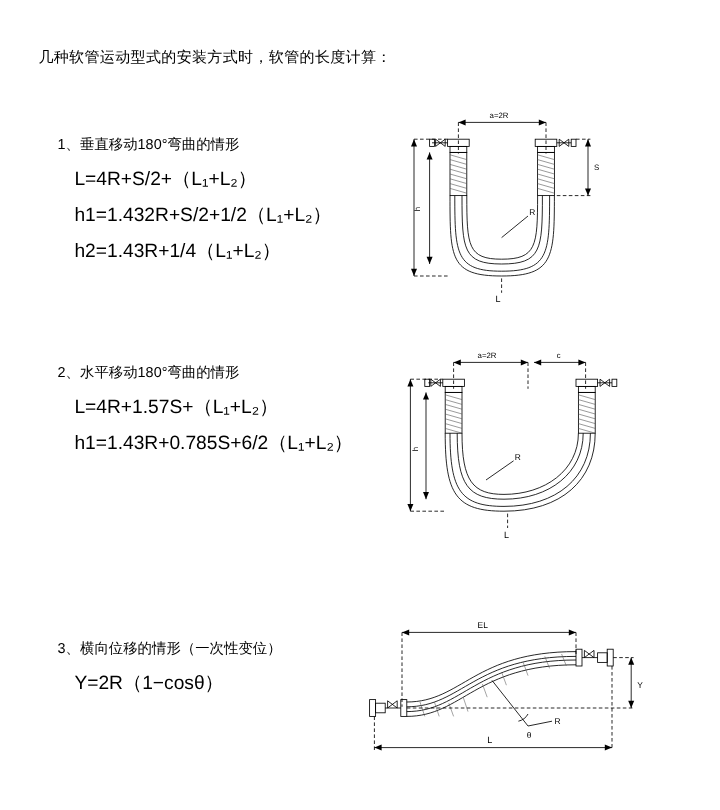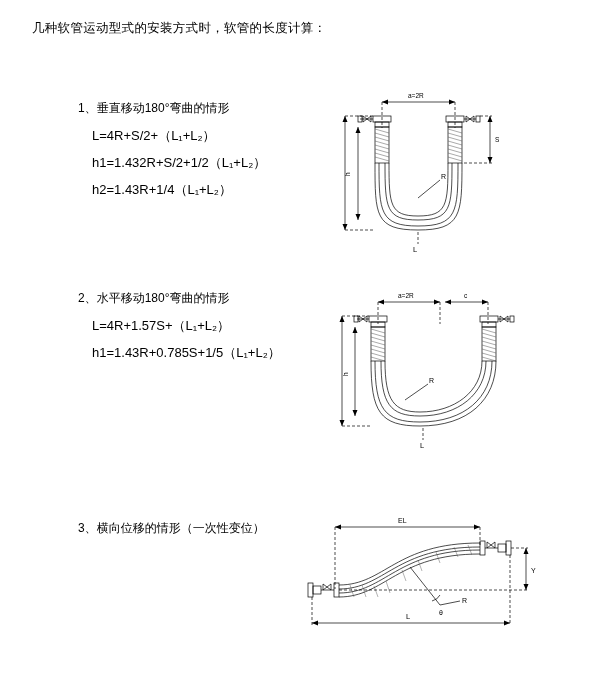--- a/index.html
+++ b/index.html
@@ -11,48 +11,47 @@
     width: 600px;
     height: 675px;
     position: relative;
     font-family: "Liberation Sans", sans-serif;
     color: #000000;
     overflow: hidden;
   }
   .page-title {
     position: absolute;
     left: 32px;
-    top: 20px;
+    top: 40px;
     font-size: 12.5px;
     letter-spacing: 0.3px;
     white-space: nowrap;
   }
   .section {
     position: absolute;
     left: 0;
     width: 600px;
   }
   .sec1 { top: 100px; }
   .sec2 { top: 290px; }
   .sec3 { top: 520px; }
 
   .text-col {
     position: absolute;
     left: 48px;
-    top: 0;
+    top: 12px;
     width: 270px;
-    margin-left: 30px;
   }
   .sec-heading {
     font-size: 12px;
     margin: 0 0 10px 0;
     white-space: nowrap;
   }
   .formula {
-    font-size: 13px;
+    font-size: 16px;
     margin: 0 0 9px 14px;
     white-space: nowrap;
   }
   .figure {
     position: absolute;
     top: -20px;
   }
   .fig1 { left: 300px; }
   .fig2 { left: 300px; top: -10px; }
   .fig3 { left: 290px; top: -15px; }
@@ -148,21 +147,21 @@
         <line x1="118" y1="152" x2="118" y2="164" stroke-dasharray="3,2"></line>
       </g>
     </svg>
   </div>
 </div>
 
 <div class="section sec2">
   <div class="text-col">
     <div class="sec-heading">2、水平移动180°弯曲的情形</div>
     <div class="formula">L=4R+1.57S+（L₁+L₂）</div>
-    <div class="formula">h1=1.43R+0.785S+1/5（L₁+L₂）</div>
+    <div class="formula">h1=1.43R+0.785S+6/2（L₁+L₂）</div>
   </div>
 
   <div class="figure fig2">
     <svg width="260" height="185" viewBox="0 0 260 185">
       <g stroke="#000" fill="none" stroke-width="0.7">
 
         <line x1="78" y1="22" x2="140" y2="22"></line>
         <path d="M78 22 l6 -2.5 v5 z" fill="#000" stroke="none"></path>
         <path d="M140 22 l-6 -2.5 v5 z" fill="#000" stroke="none"></path>
         <text x="98" y="18" font-size="6.5" fill="#000" stroke="none" font-family="Liberation Sans, sans-serif">a=2R</text>
@@ -232,20 +231,21 @@
         <text x="120" y="168" font-size="7.5" fill="#000" stroke="none" font-family="Liberation Sans, sans-serif">L</text>
         <line x1="123" y1="148" x2="123" y2="160" stroke-dasharray="3,2"></line>
       </g>
     </svg>
   </div>
 </div>
 
 <div class="section sec3">
   <div class="text-col">
     <div class="sec-heading">3、横向位移的情形（一次性变位）</div>
+    <div class="formula">Y=2R（1−cosθ）</div>
   </div>
 
   <div class="figure fig3">
     <svg width="270" height="140" viewBox="0 0 270 140">
       <g stroke="#000" fill="none" stroke-width="0.7">
 
         <line x1="45" y1="22" x2="190" y2="22"></line>
         <path d="M45 22 l6 -2.5 v5 z" fill="#000" stroke="none"></path>
         <path d="M190 22 l-6 -2.5 v5 z" fill="#000" stroke="none"></path>
         <text x="108" y="18" font-size="7" fill="#000" stroke="none" font-family="Liberation Sans, sans-serif">EL</text>

